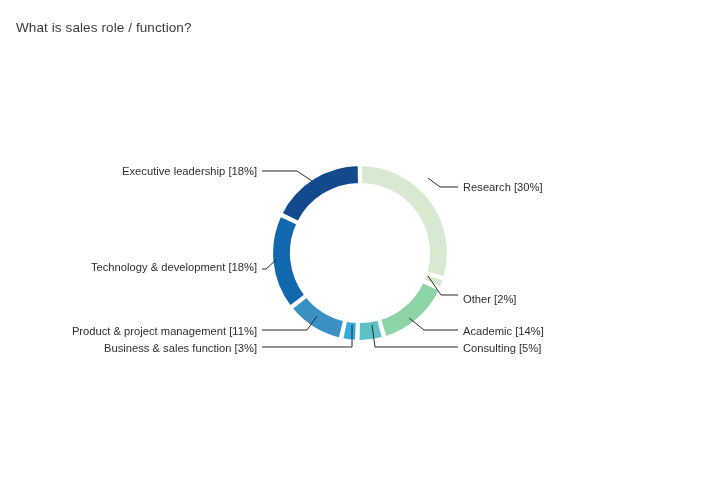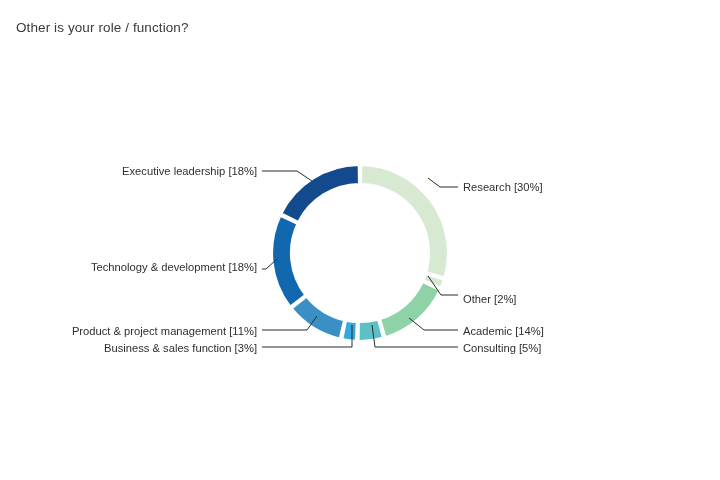--- a/index.html
+++ b/index.html
@@ -40,21 +40,21 @@
   .leader-line { stroke: #2b2b2b; stroke-width: 1; fill: none; }
   .slice-label {
     font-family: "Liberation Sans", sans-serif;
     font-size: 11.2px;
     fill: #2f2f2f;
   }
 </style>
 </head>
 <body>
 
-<div id="chart-title">Other is your role / function?</div>
+<div id="chart-title">What is sales role / function?</div>
 
 <div id="donut-wrap">
   <svg id="donut-svg" viewBox="0 0 720 480">
     <g id="slices-group">
         <path d="M 361.2286718698448 165.00857788718122 A 88 88 0 0 1 444.5354804977786 277.4489782406074 L 426.2835017539401 272.1702215750217 A 69 69 0 0 0 360.963390443401 184.00672584335803 Z" fill="#d7ead1" class="slice-path"></path>
         <path d="M 443.81986584778144 279.79981509749496 A 88 88 0 0 1 440.8479227413709 287.75073219955686 L 423.3921212403931 280.24773320192526 A 69 69 0 0 0 425.72239481246504 274.0134913832631 Z" fill="#d7ead1" class="slice-path"></path>
         <path d="M 439.84610396242 289.99458990207114 A 88 88 0 0 1 385.49302322637476 337.22651463036755 L 379.98884775704386 319.0412444260836 A 69 69 0 0 0 422.60660424326113 282.00712162776034 Z" fill="#8dd3a7" class="slice-path"></path>
         <path d="M 383.1313415675884 337.90548296360816 A 88 88 0 0 1 358.4915564308683 340.98707062971664 L 358.8172431105672 321.98986219830056 A 69 69 0 0 0 378.1370746382227 319.57361732373823 Z" fill="#5cc0c4" class="slice-path"></path>
         <path d="M 356.03540135186023 340.9106475778626 A 88 88 0 0 1 342.1919468576361 339.1793086725505 L 346.0368674224647 320.5724124818862 A 69 69 0 0 0 356.8913942417995 321.9299395780969 Z" fill="#35a9dd" class="slice-path"></path>
         <path d="M 339.79262242751497 338.64847863005525 A 88 88 0 0 1 291.72422310941045 308.5195307075486 L 306.46558402896954 296.53235930478246 A 69 69 0 0 0 344.15557894884694 320.1561934712933 Z" fill="#3a8fc4" class="slice-path"></path>

